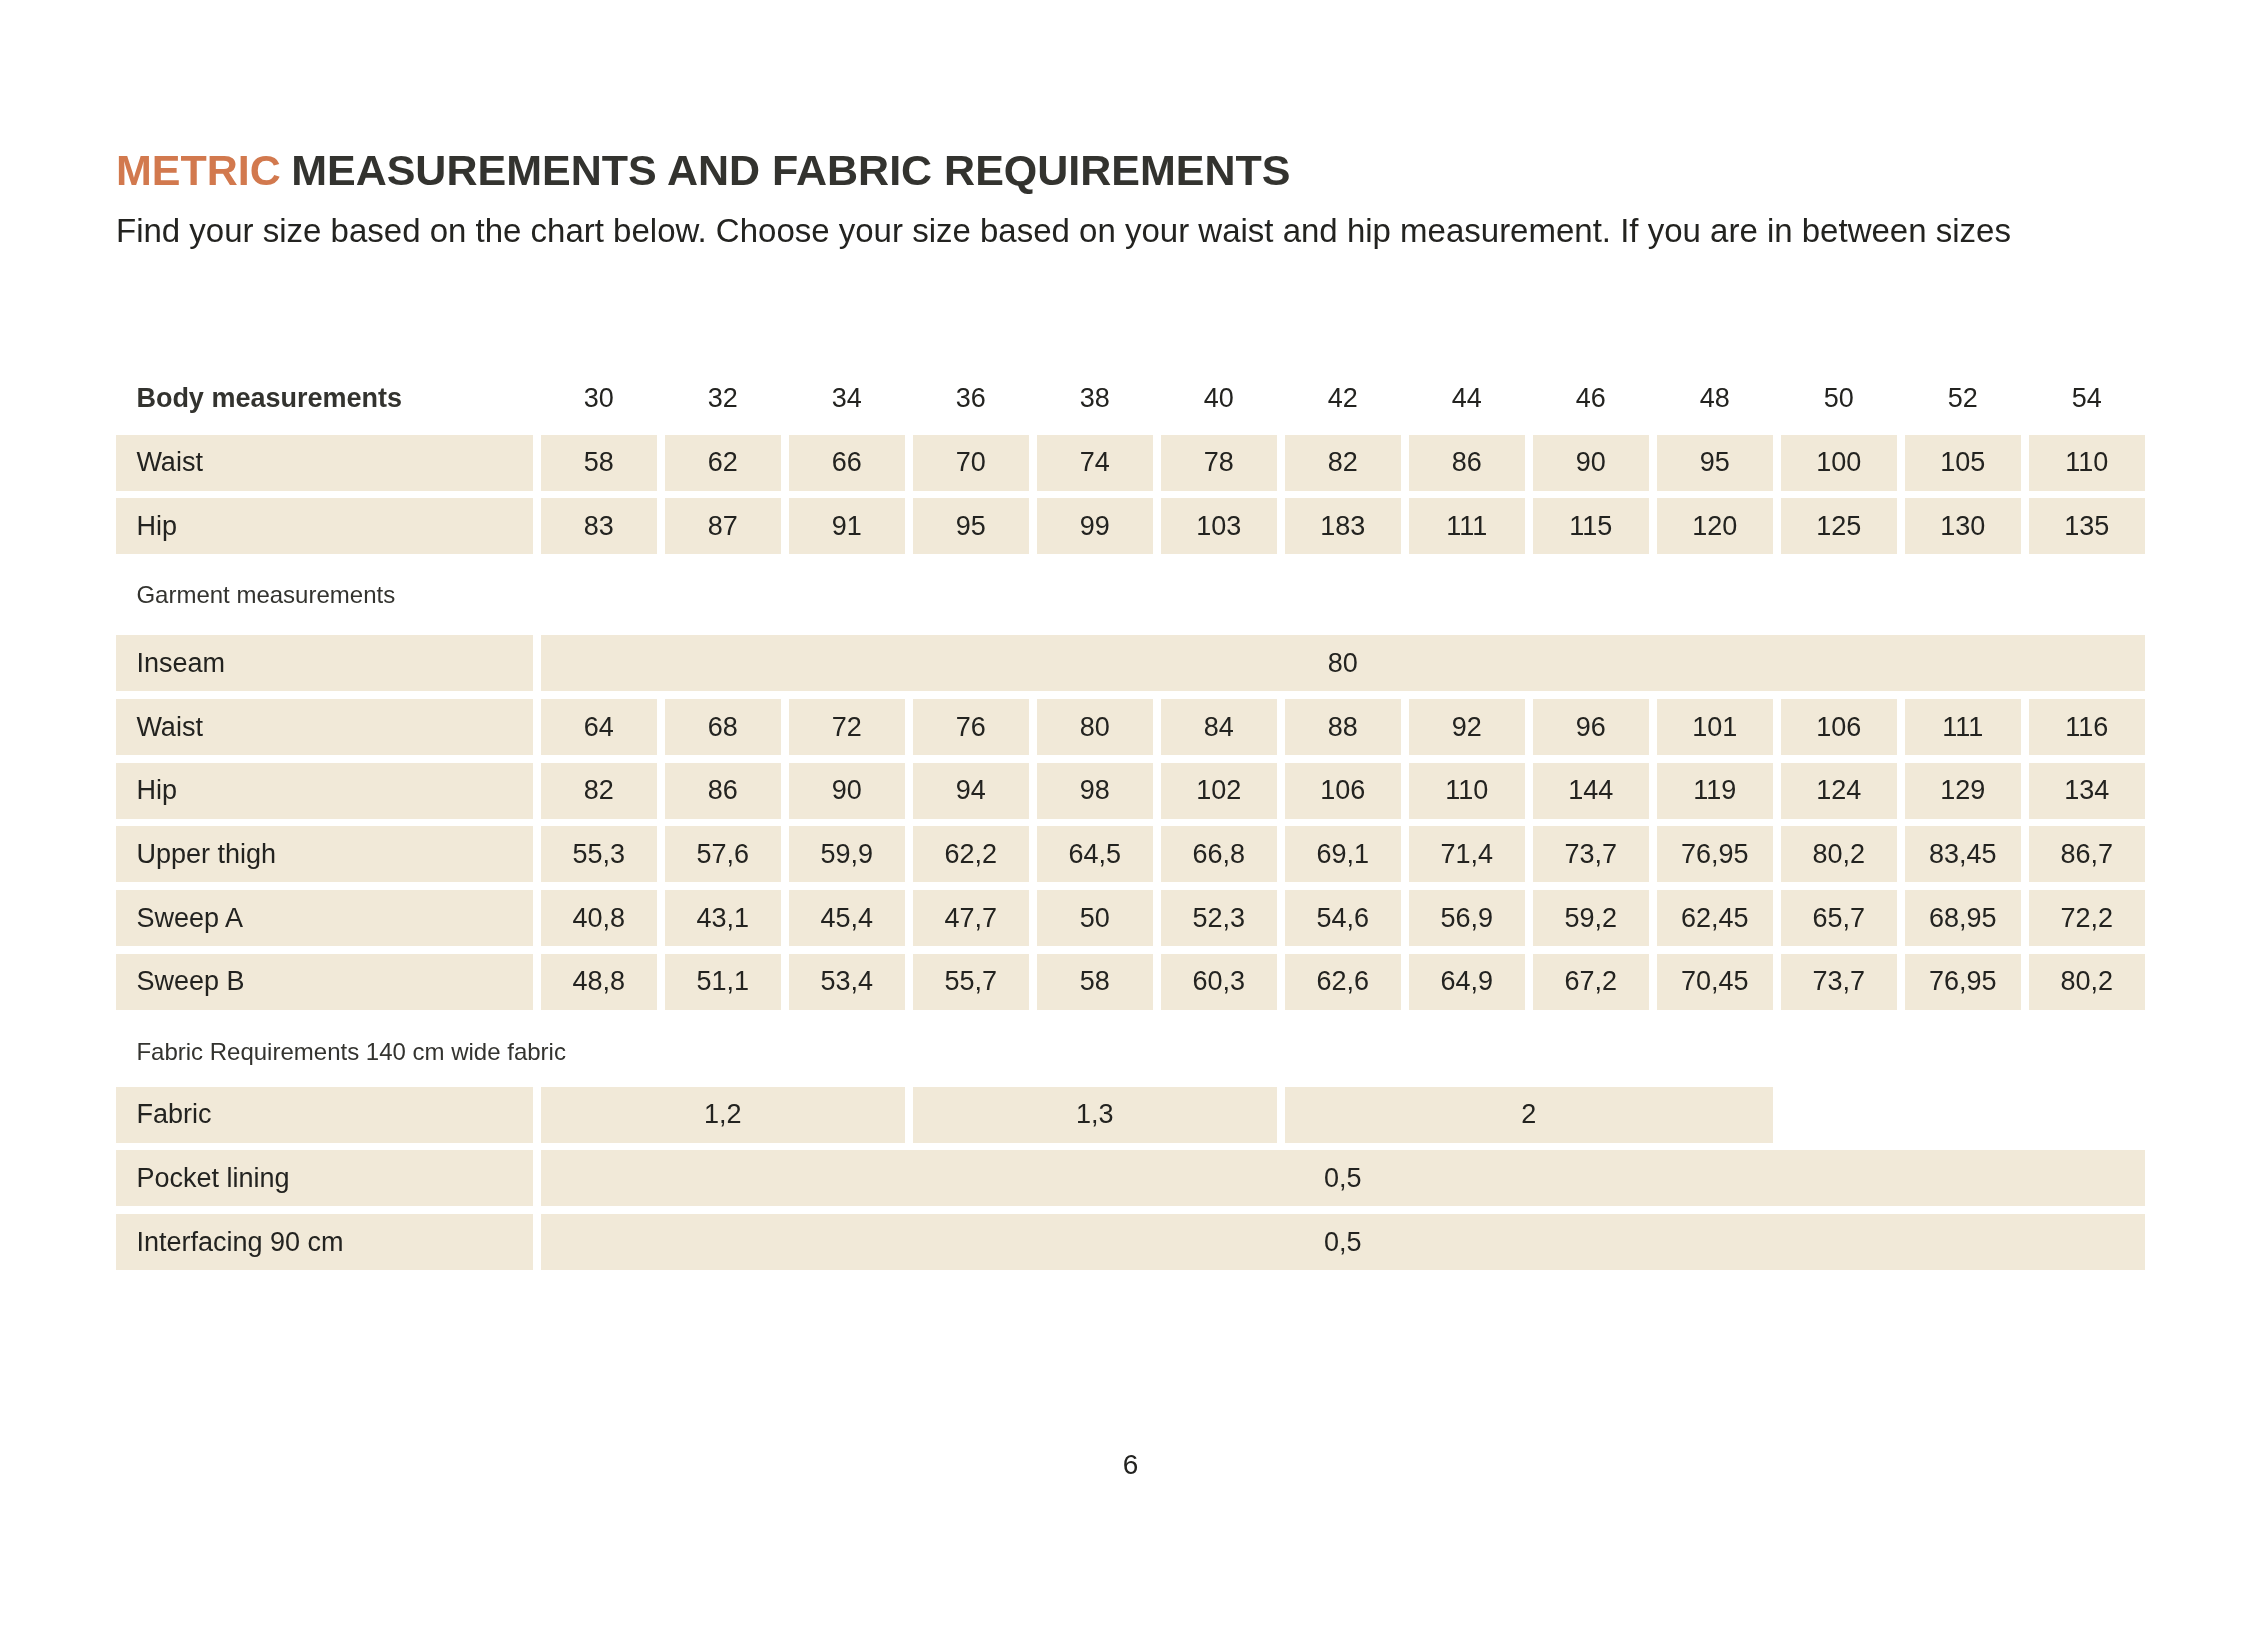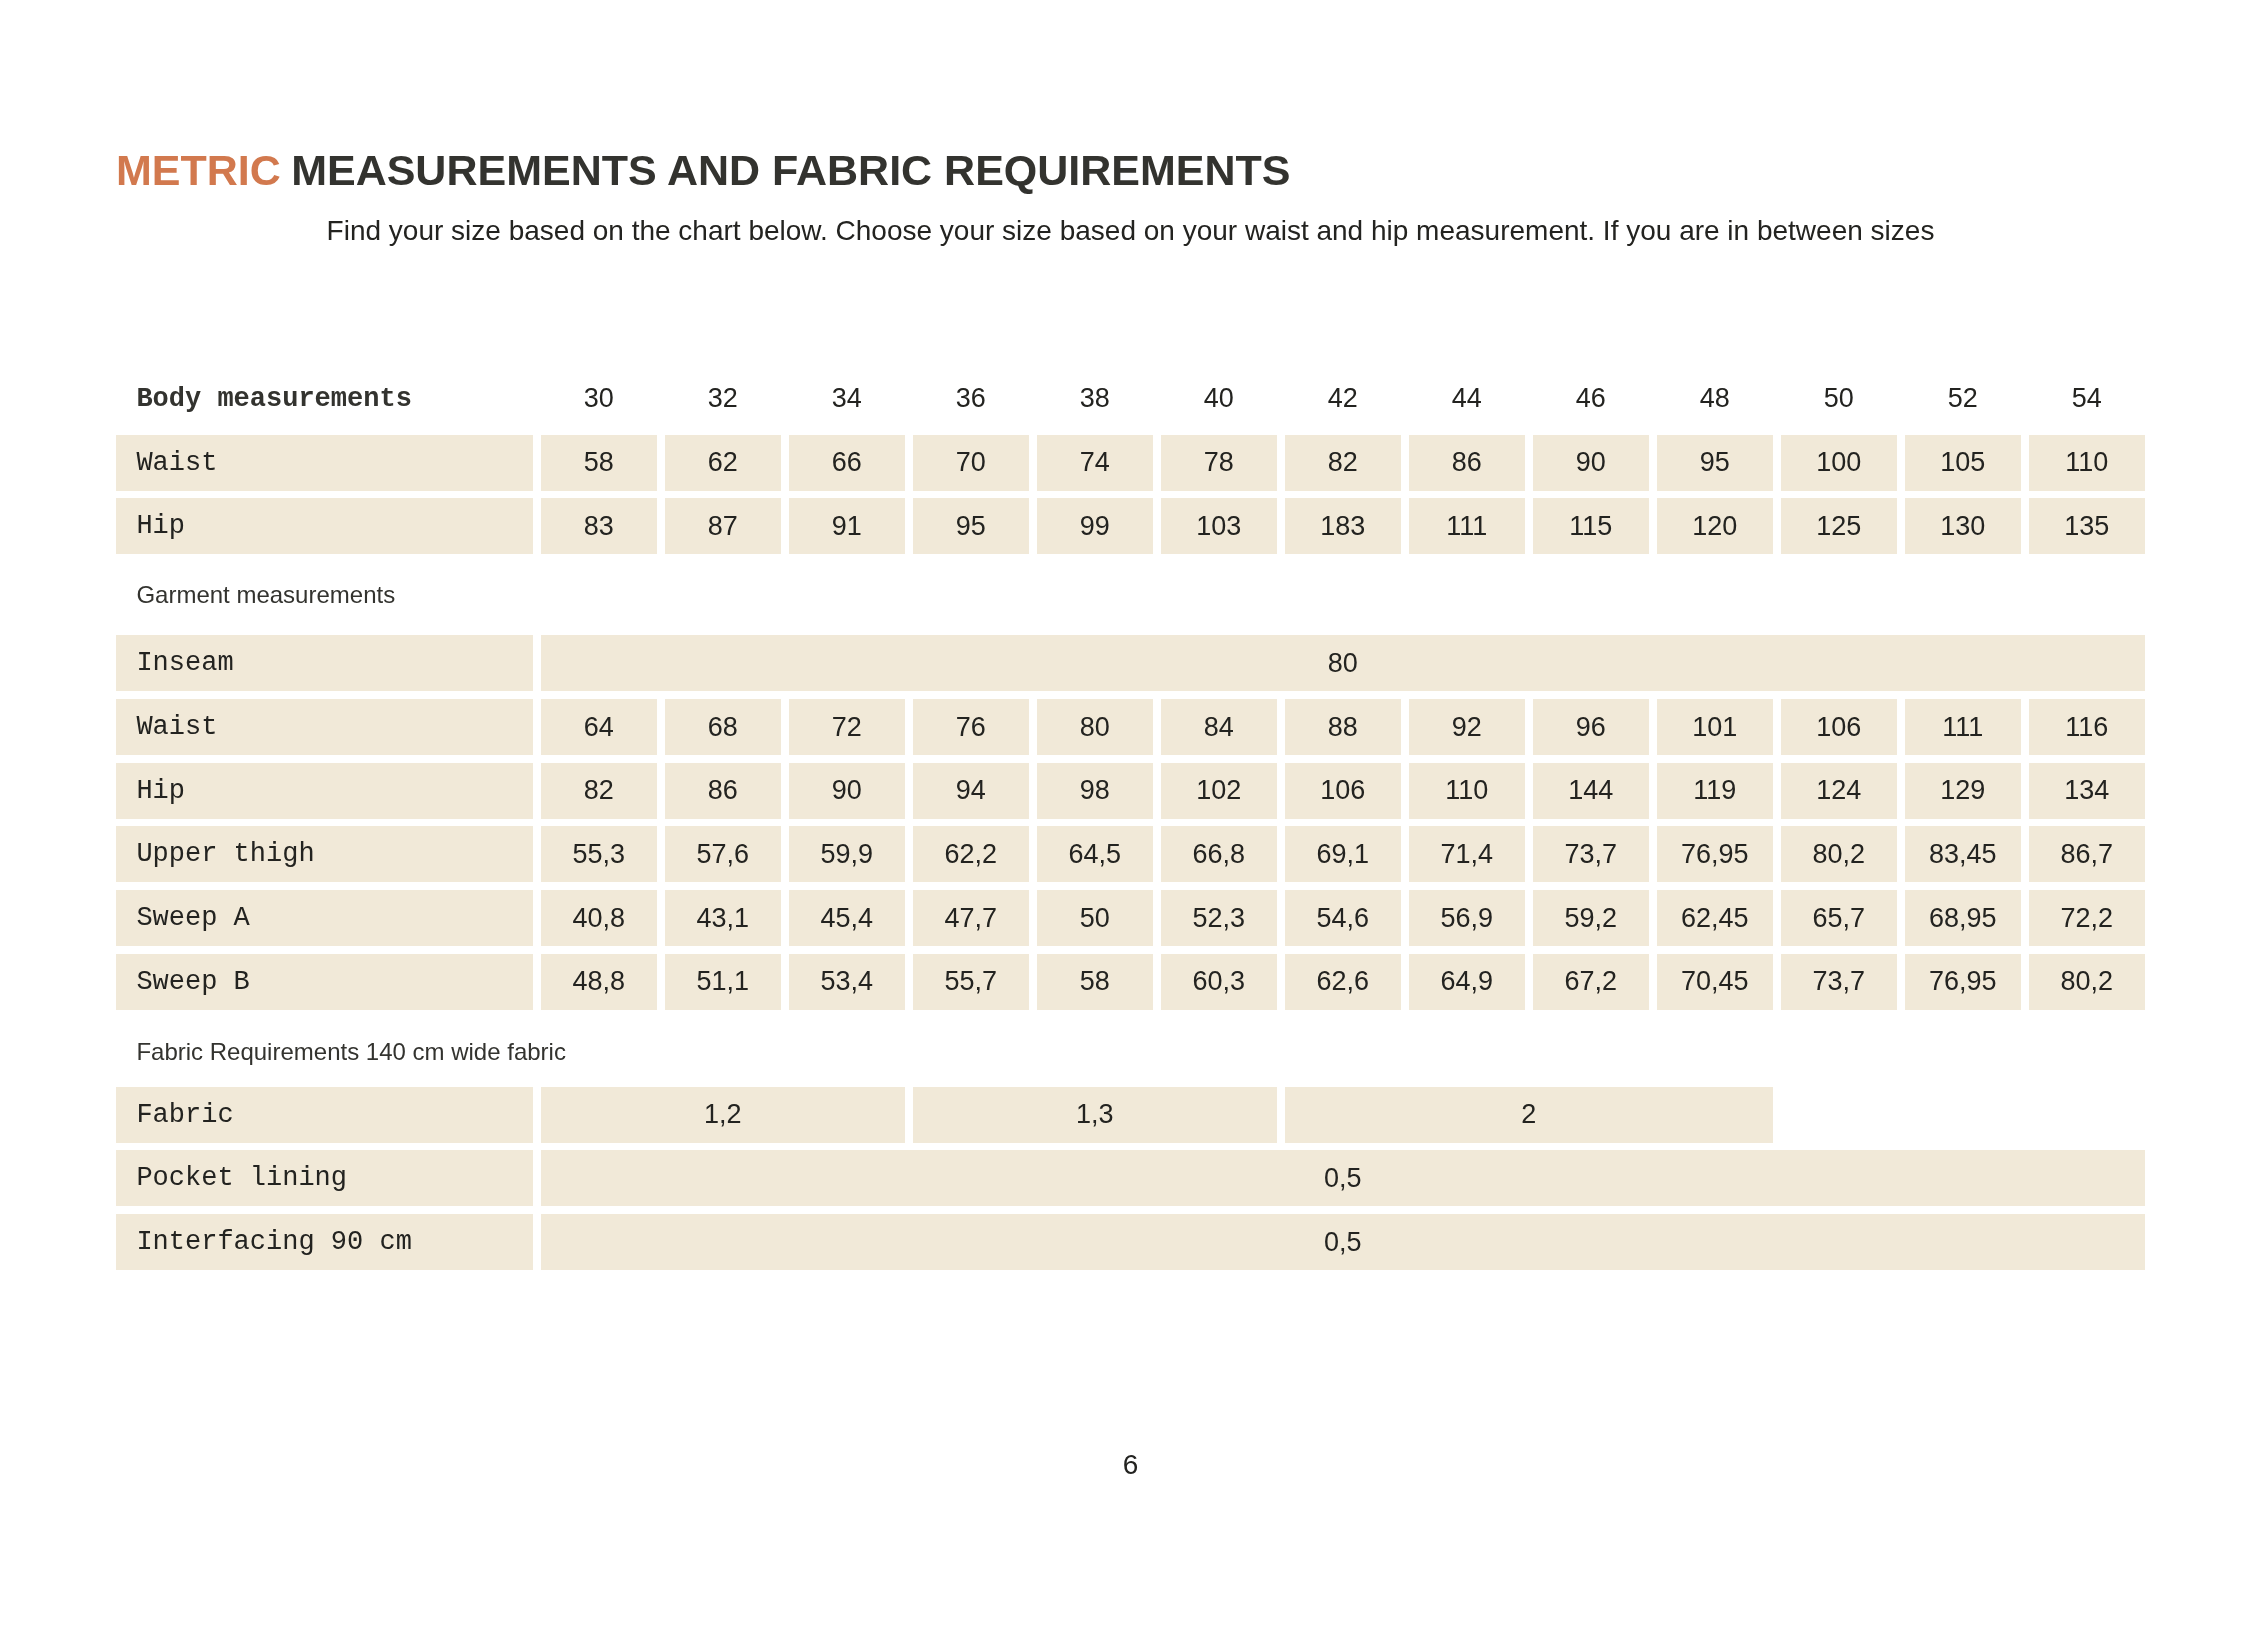--- a/index.html
+++ b/index.html
@@ -28,24 +28,23 @@
     font-weight: 700;
     line-height: 1.25;
     color: var(--heading-dark);
     letter-spacing: 0;
     white-space: nowrap;
   }
   .title .hl { color: var(--accent); }
   .title .rest { margin-left: 0.24em; }
   .intro {
     margin-top: 7.2px;
-    font-size: 28px;
+    font-size: 33px;
     line-height: 52px;
     color: var(--text-dark);
-    text-align: center;
   }
   .table { margin-top: 114px; }
   .trow {
     display: grid;
     grid-template-columns: 417px repeat(13, 1fr);
     column-gap: 7.7px;
     height: 56px;
     margin-bottom: 7.7px;
   }
   .cell {
@@ -54,21 +53,20 @@
     align-items: center;
     justify-content: center;
     font-size: 27px;
     color: var(--text-dark);
     white-space: nowrap;
   }
   .cell.plain { background: transparent; }
   .label-cell {
     justify-content: flex-start;
     padding-left: 20.4px;
-    font-family: Liberation Mono, monospace;
   }
   .header-label { font-weight: 700; color: var(--heading-dark); }
   .section-heading {
     font-size: 24px;
     font-weight: 400;
     color: var(--heading-dark);
     padding-left: 20.4px;
     line-height: 32px;
   }
   #garment-heading { margin: 25px 0 24px 0; }

